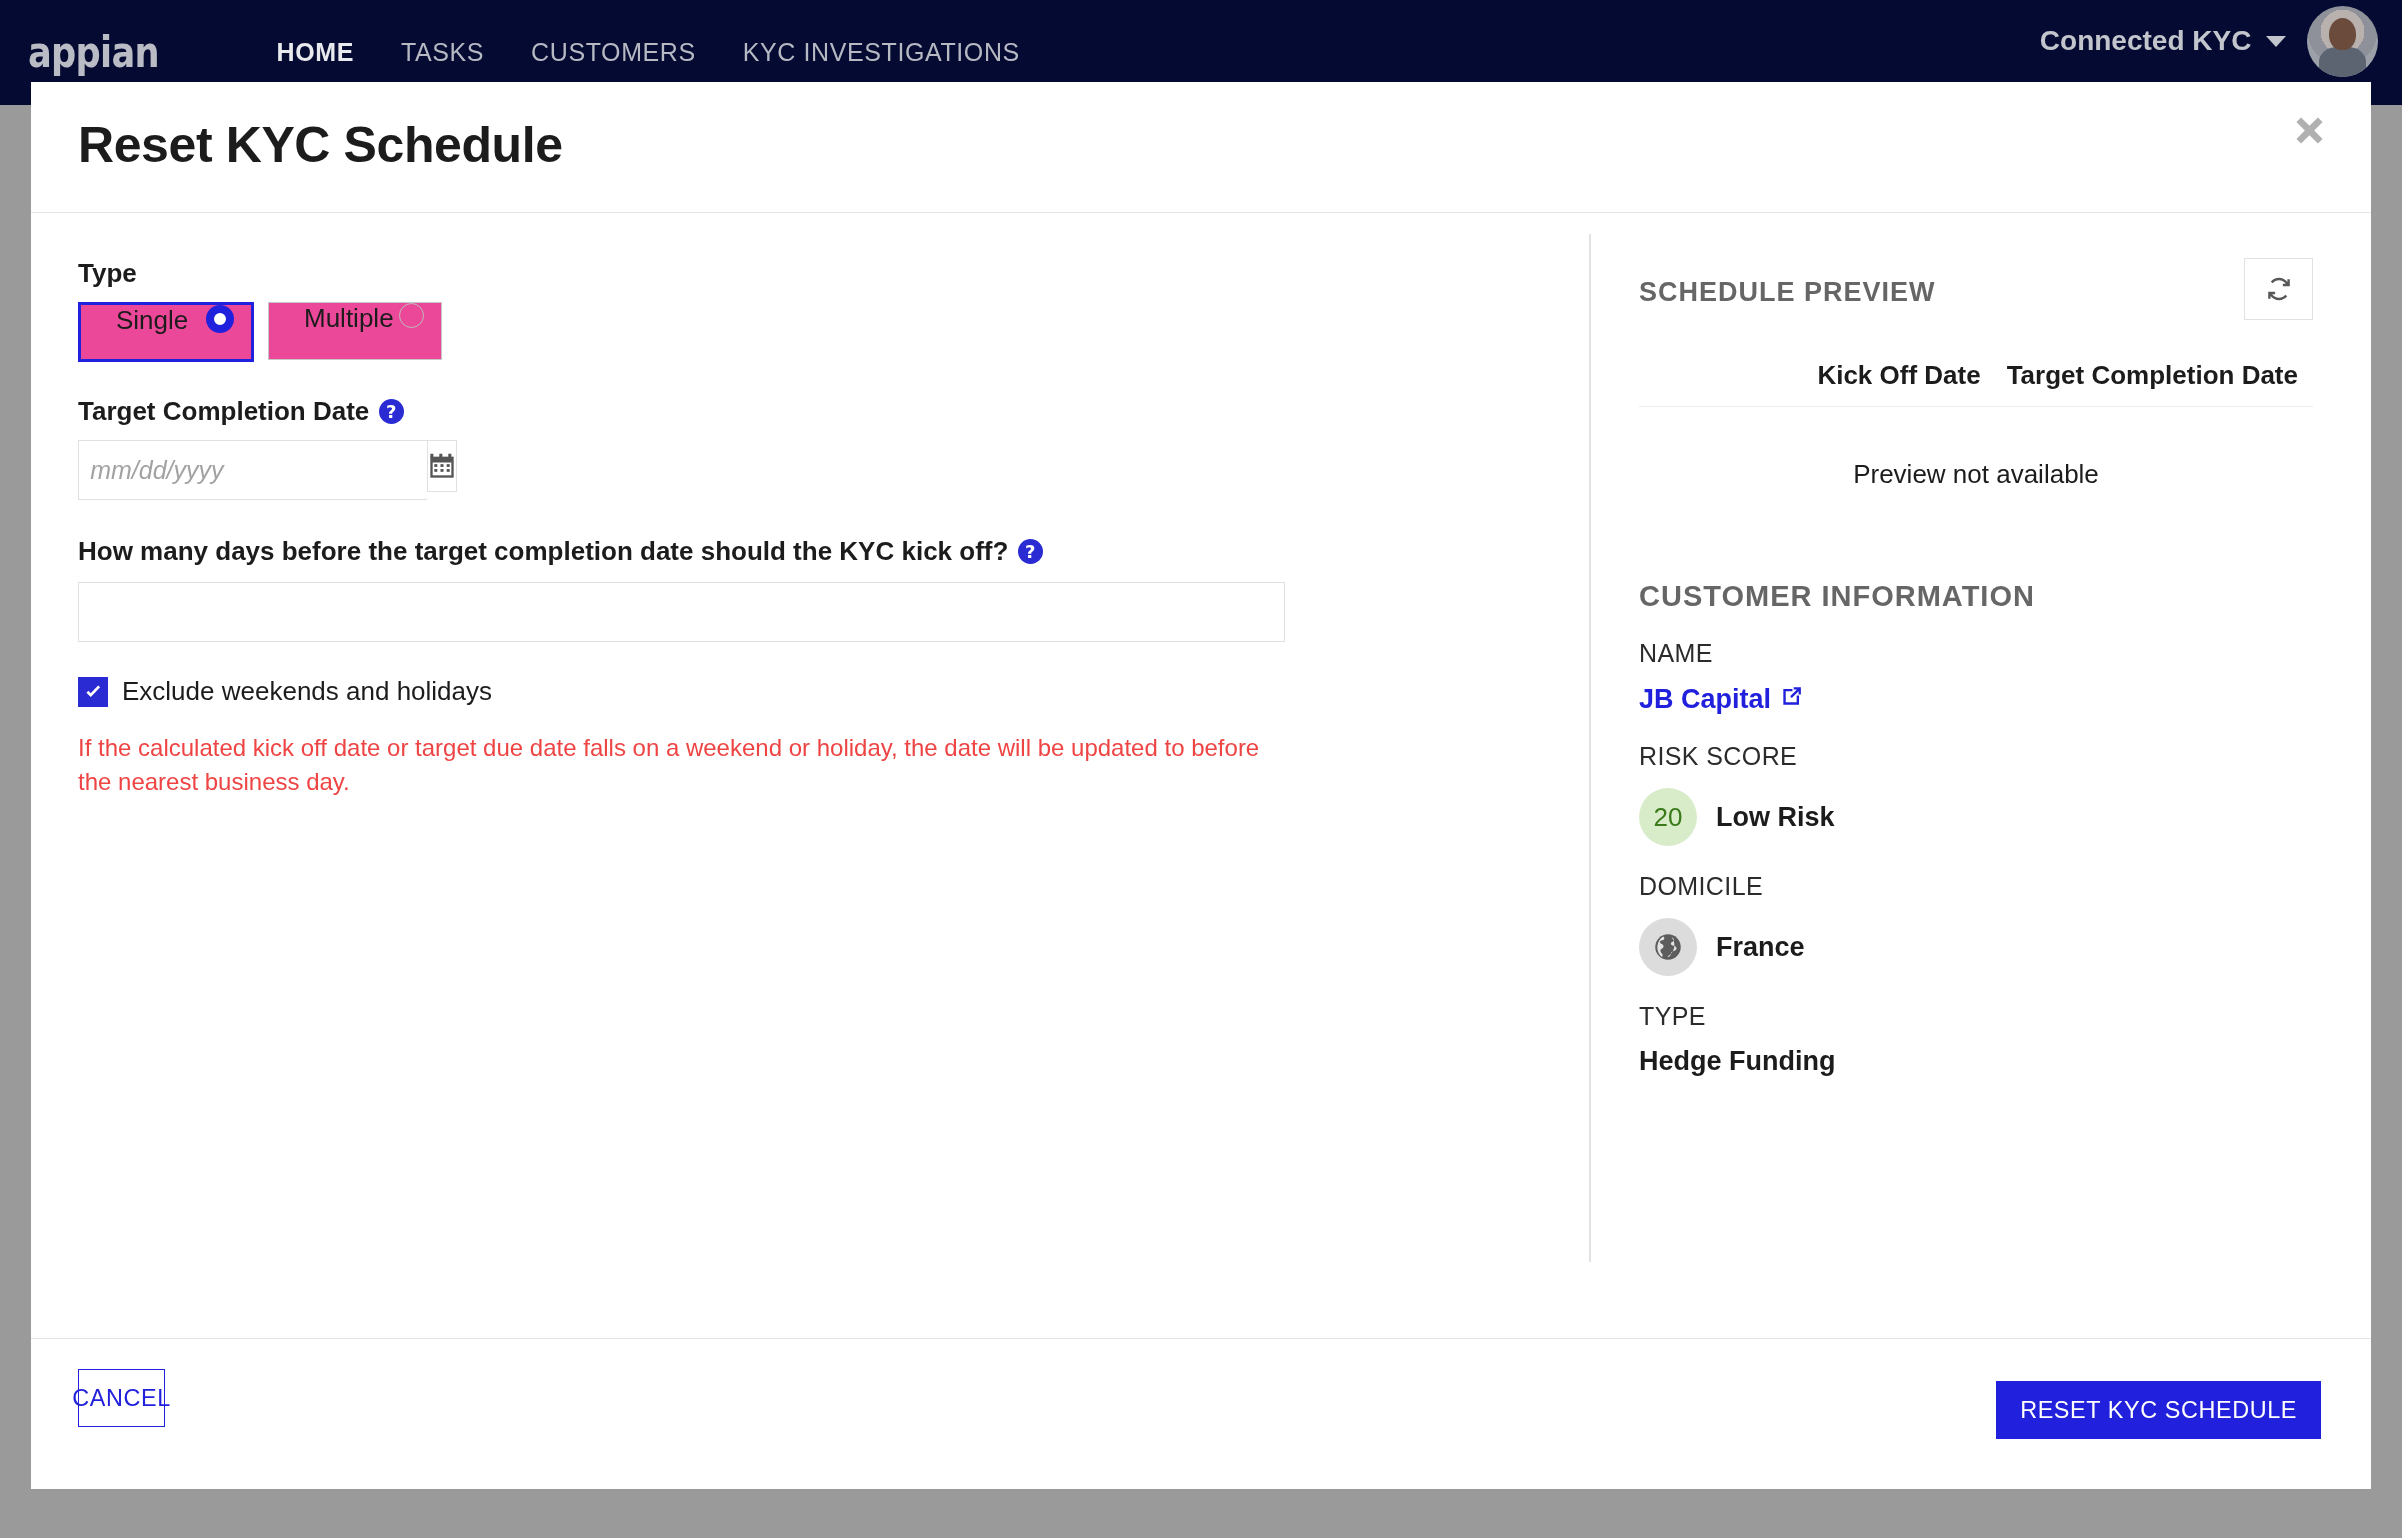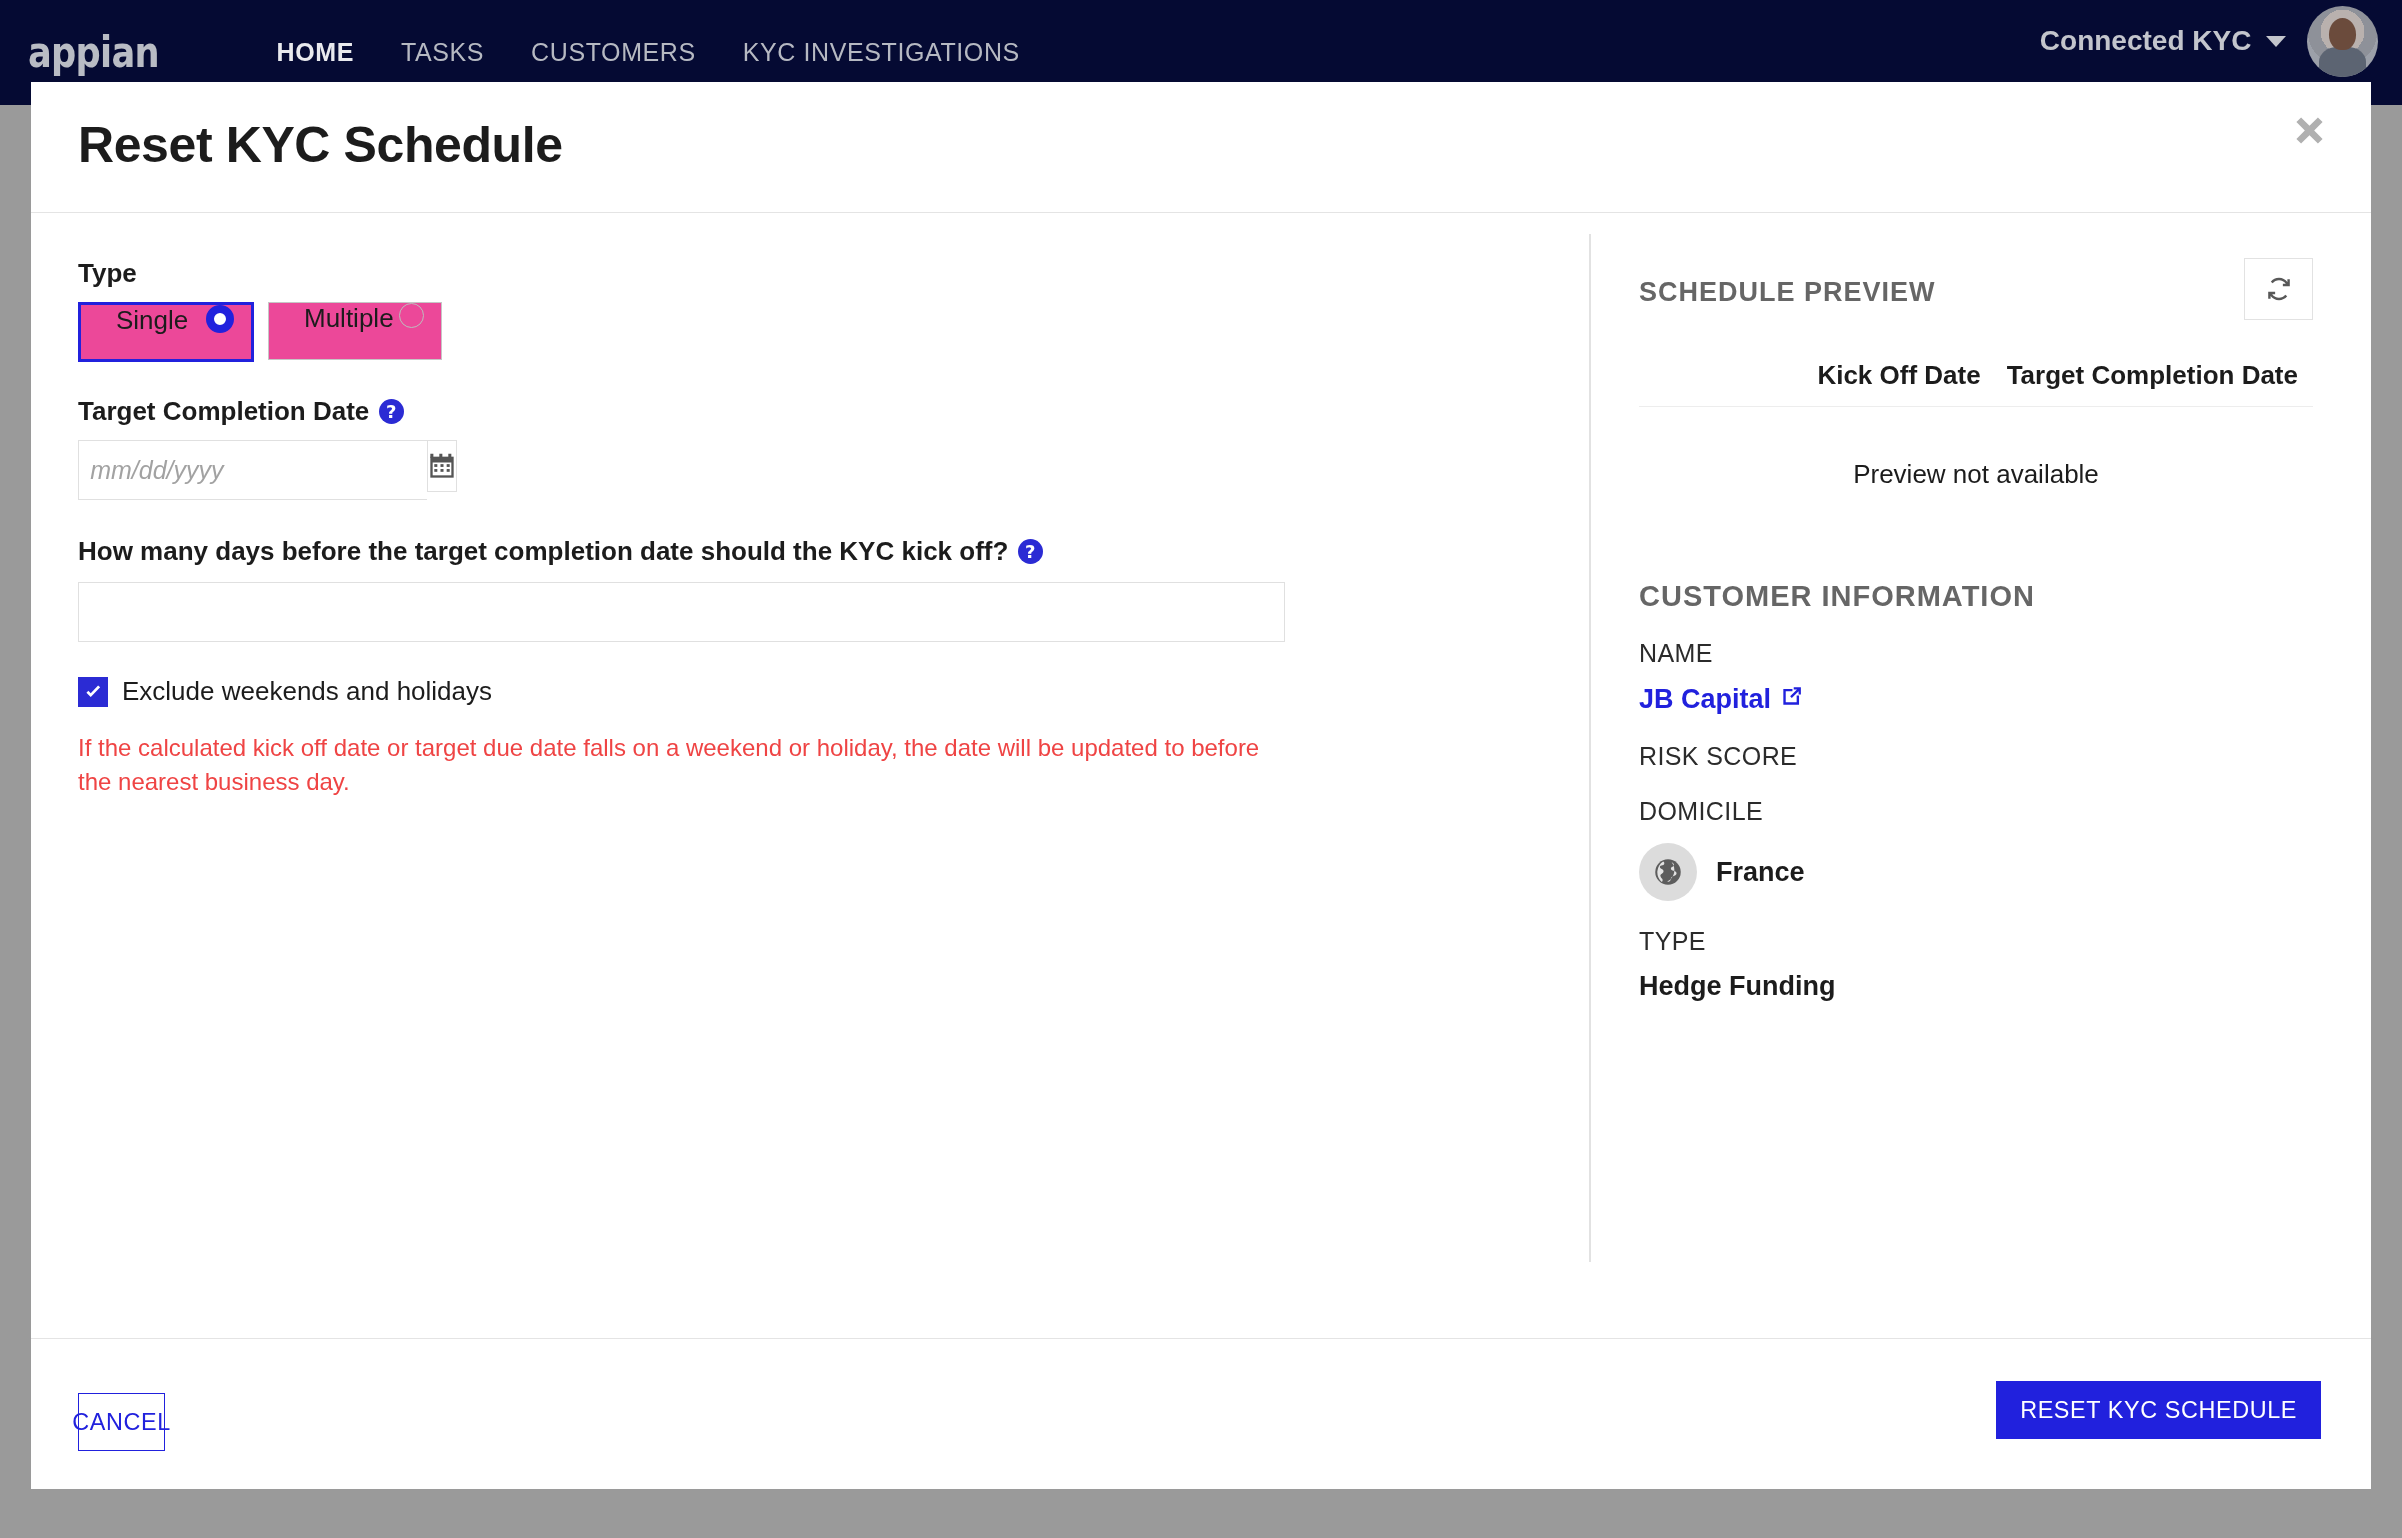--- a/index.html
+++ b/index.html
@@ -424,21 +424,21 @@
   
   .modal-footer {
     height: 150px;
     border-top: 1.9px solid #e4e4e4;
     flex: none;
     position: relative;
   }
   .btn-cancel {
     position: absolute;
     left: 47px;
-    top: 54px;
+    top: 30px;
     width: 87px;
     height: 58px;
     border: 1.9px solid #2121dd;
     background: #fff;
     color: #2121dd;
     font-size: 23.4px;
     letter-spacing: 0.6px;
     font-family: "Liberation Sans", sans-serif;
     cursor: pointer;
     display: flex;
@@ -599,20 +599,24 @@
         <span>JB Capital</span>
         <span>
           <svg width="26" height="26" viewBox="0 0 24 24" aria-hidden="true">
             <path d="M4 5.5h8.4v2.2H6.2v10.1h10.1v-6.2h2.2V20H4z" fill="#2121dd"></path>
             <path d="M13.6 4h6.6v6.6h-2.1V7.5l-6.3 6.3-1.5-1.5 6.3-6.3h-3z" fill="#2121dd"></path>
           </svg>
         </span>
       </div>
 
       <div class="cust-label">RISK SCORE</div>
+      <div class="risk-row">
+        <span class="risk-badge">20</span>
+        <span class="risk-text">Low Risk</span>
+      </div>
 
       <div class="cust-label">DOMICILE</div>
       <div class="dom-row">
         <span class="globe-badge">
           <svg width="34" height="34" viewBox="0 0 24 24" aria-hidden="true">
             <circle cx="12" cy="12" r="9" fill="#5d5d5d"></circle>
             <path d="M8.6 4.6c1.1.6 1 1.9.2 2.4-.9.5-2 .1-2.4 1 -.4.9.5 1.6 1.3 1.9.9.4 1.4 1.3 1 2.3-.4 1-1.7 1-2 2 -.3 1 .6 1.8 1.2 2.6.5.7.4 1.7-.3 2.2A9 9 0 0 1 8.6 4.6z" fill="#e3e3e3"></path>
             <path d="M14.6 5.1c.9.5 1.8 1.2 1.6 2.1-.2 1-1.5 1-2 1.8 -.5.8.2 1.7 1 2 .9.4 2 .3 2.6 1.1.5.7.1 1.7-.6 2.2-.9.7-2.2.6-2.9 1.5-.6.8-.2 1.9-.9 2.6-.5.5-1.3.6-1.9.3a9 9 0 0 0 3.1-13.6z" fill="#e3e3e3"></path>
           </svg>
         </span>

